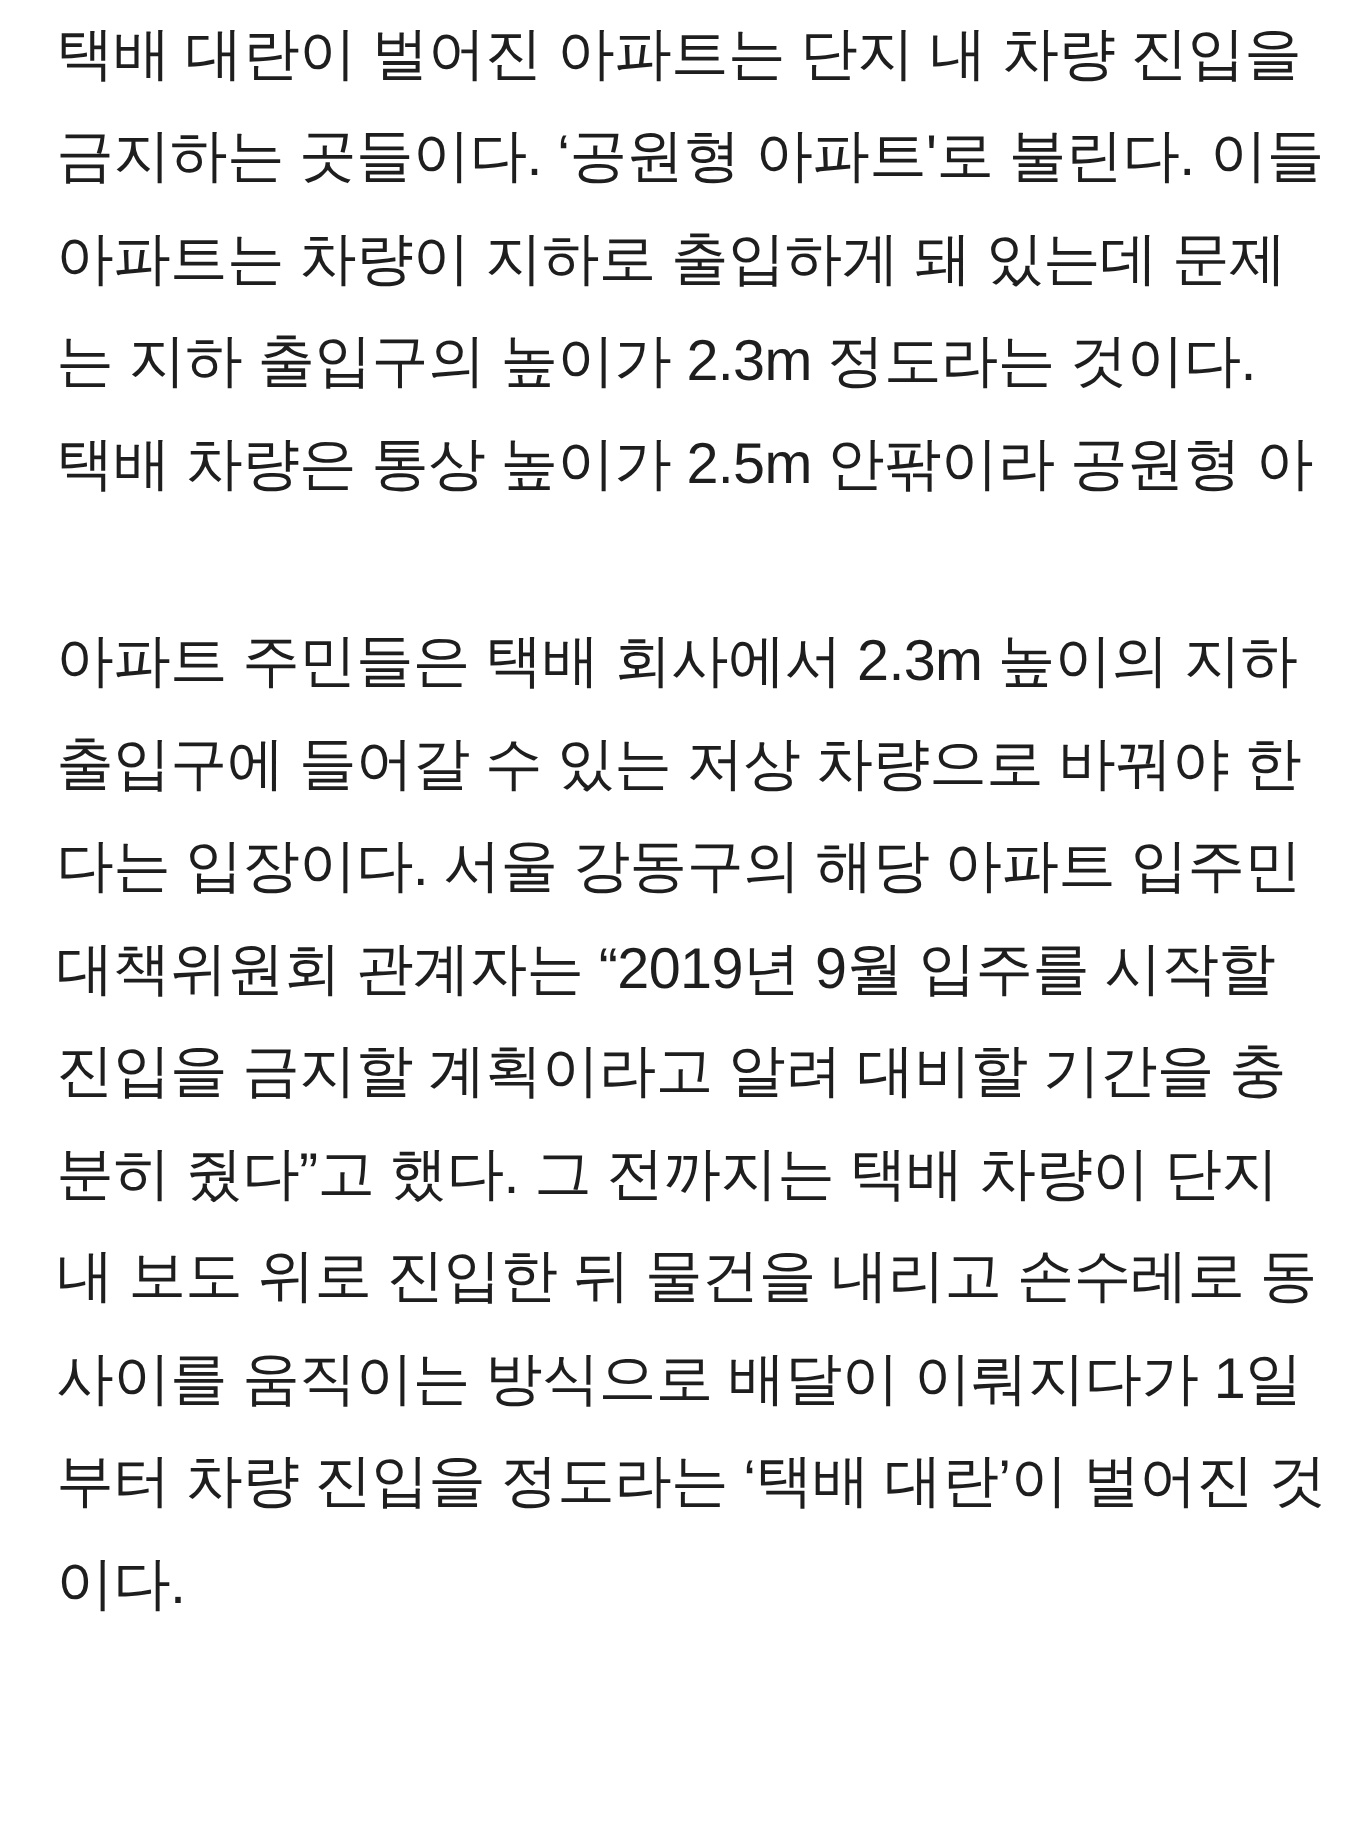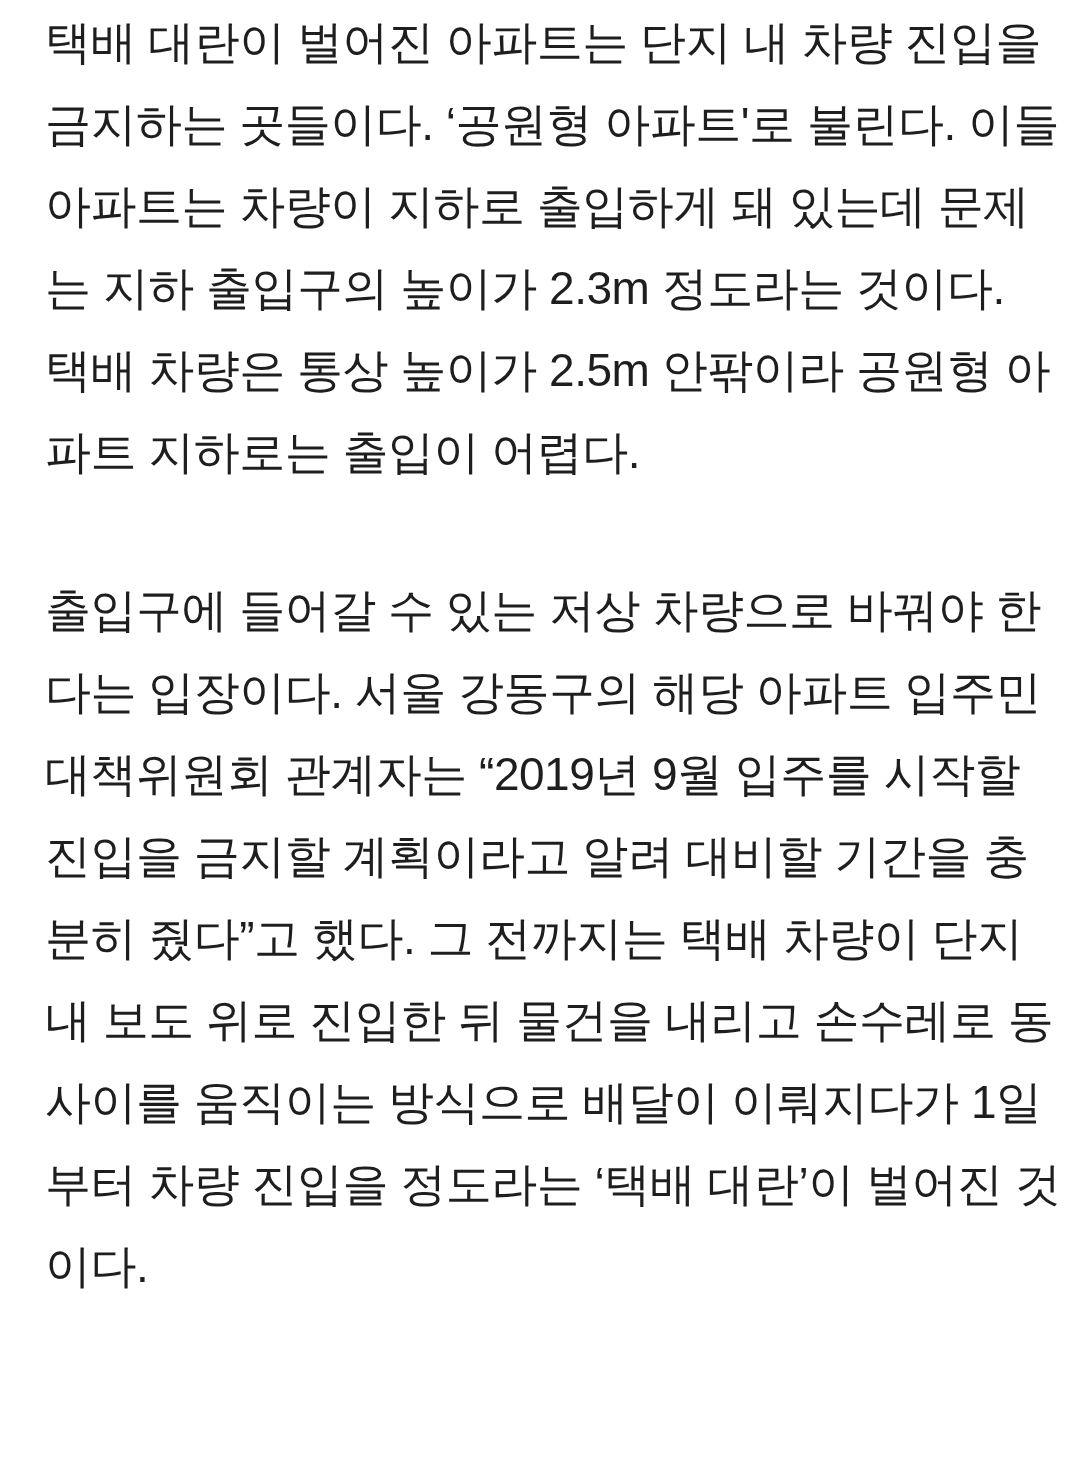--- a/index.html
+++ b/index.html
@@ -36,23 +36,23 @@
 <body style="background: rgb(255, 255, 255);">
 
 <main>
   <article class="article" id="article" style="color: rgb(30, 30, 30);">
       <div class="paragraph">
         <div class="line">택배 대란이 벌어진 아파트는 단지 내 차량 진입을</div>
         <div class="line">금지하는 곳들이다. ‘공원형 아파트'로 불린다. 이들</div>
         <div class="line">아파트는 차량이 지하로 출입하게 돼 있는데 문제</div>
         <div class="line">는 지하 출입구의 높이가 2.3m 정도라는 것이다.</div>
         <div class="line">택배 차량은 통상 높이가 2.5m 안팎이라 공원형 아</div>
-        <div class="line">파트 지하로는 출입이 어렵다.</div>
       </div>
       <div class="paragraph">
+        <div class="line">아파트 주민들은 택배 회사에서 2.3m 높이의 지하</div>
         <div class="line">출입구에 들어갈 수 있는 저상 차량으로 바꿔야 한</div>
         <div class="line">다는 입장이다. 서울 강동구의 해당 아파트 입주민</div>
         <div class="line">대책위원회 관계자는 “2019년 9월 입주를 시작할</div>
         <div class="line">진입을 금지할 계획이라고 알려 대비할 기간을 충</div>
         <div class="line">분히 줬다”고 했다. 그 전까지는 택배 차량이 단지</div>
         <div class="line">내 보도 위로 진입한 뒤 물건을 내리고 손수레로 동</div>
         <div class="line">사이를 움직이는 방식으로 배달이 이뤄지다가 1일</div>
         <div class="line">부터 차량 진입을 정도라는 ‘택배 대란’이 벌어진 것</div>
         <div class="line">이다.</div>
       </div>

